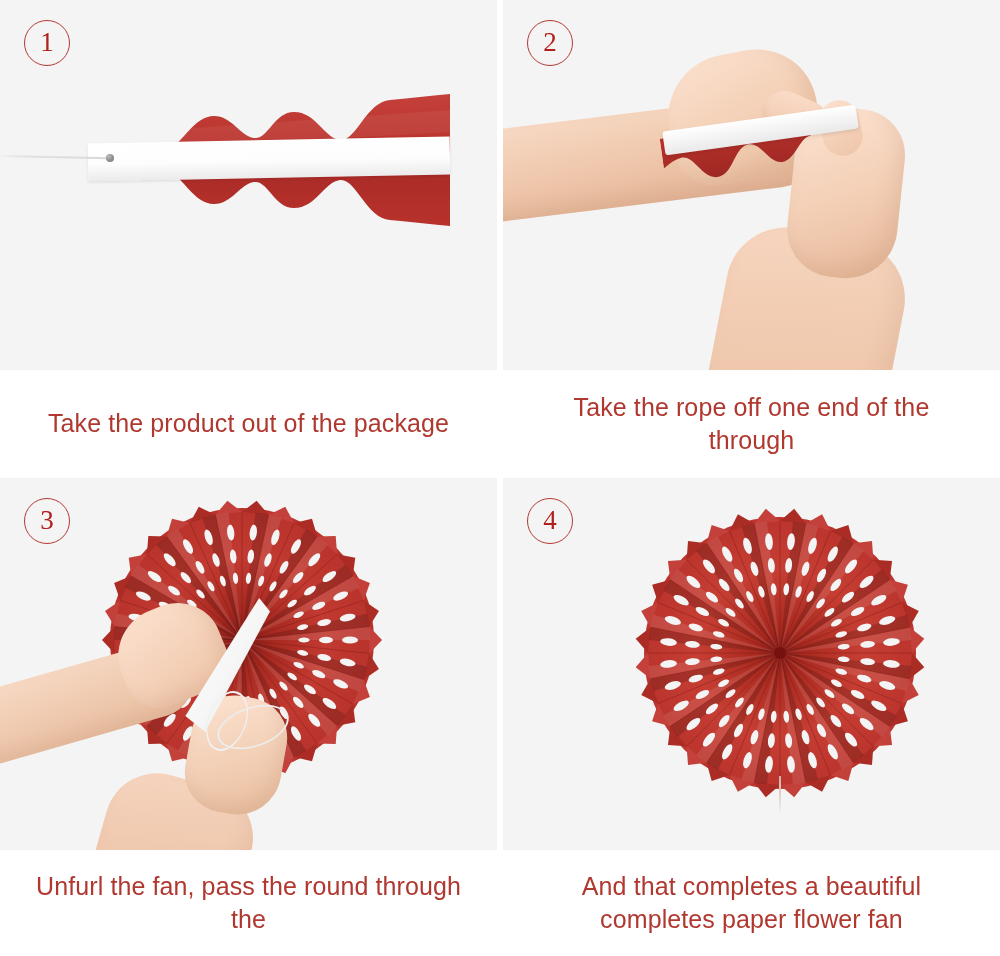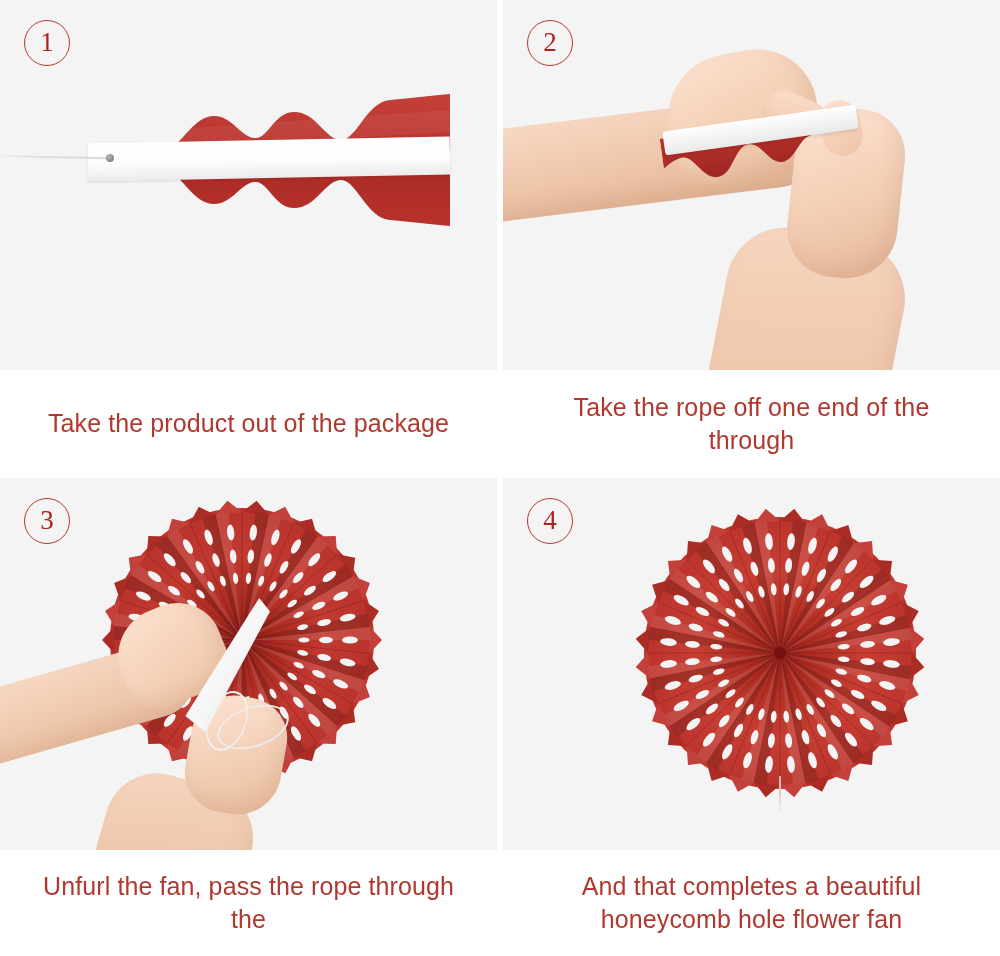--- a/index.html
+++ b/index.html
@@ -519,21 +519,21 @@
       <div class="armA"></div>
       <div class="handA"></div>
       <div class="tail"></div>
       <div class="armB"></div>
       <div class="handB"></div>
       <div class="loop"></div>
       <div class="loop2"></div>
     </div>
     <div class="caption">
       <span>
-        <span style="display: block;">Unfurl the fan, pass the rope through the</span>
+        <span style="display: block;">Unfurl the fan, pass the round through the</span>
       </span>
     </div>
   </div>
 
   <div class="gutter"></div>
 
   <div class="panel row2 p4">
     <div class="stage">
       <div class="badge">4</div>
 
@@ -781,18 +781,18 @@
               </g>
             <circle r="6" fill="#75120f"></circle>
           </g>
         </svg>
         <div class="hangline"></div>
       </div>
     </div>
     <div class="caption">
       <span>
         <span style="display: block;">And that completes a beautiful</span>
-        <span style="display: block;">honeycomb hole flower fan</span>
+        <span style="display: block;">completes paper flower fan</span>
       </span>
     </div>
   </div>
 
 </div>
 
 </body></html>

